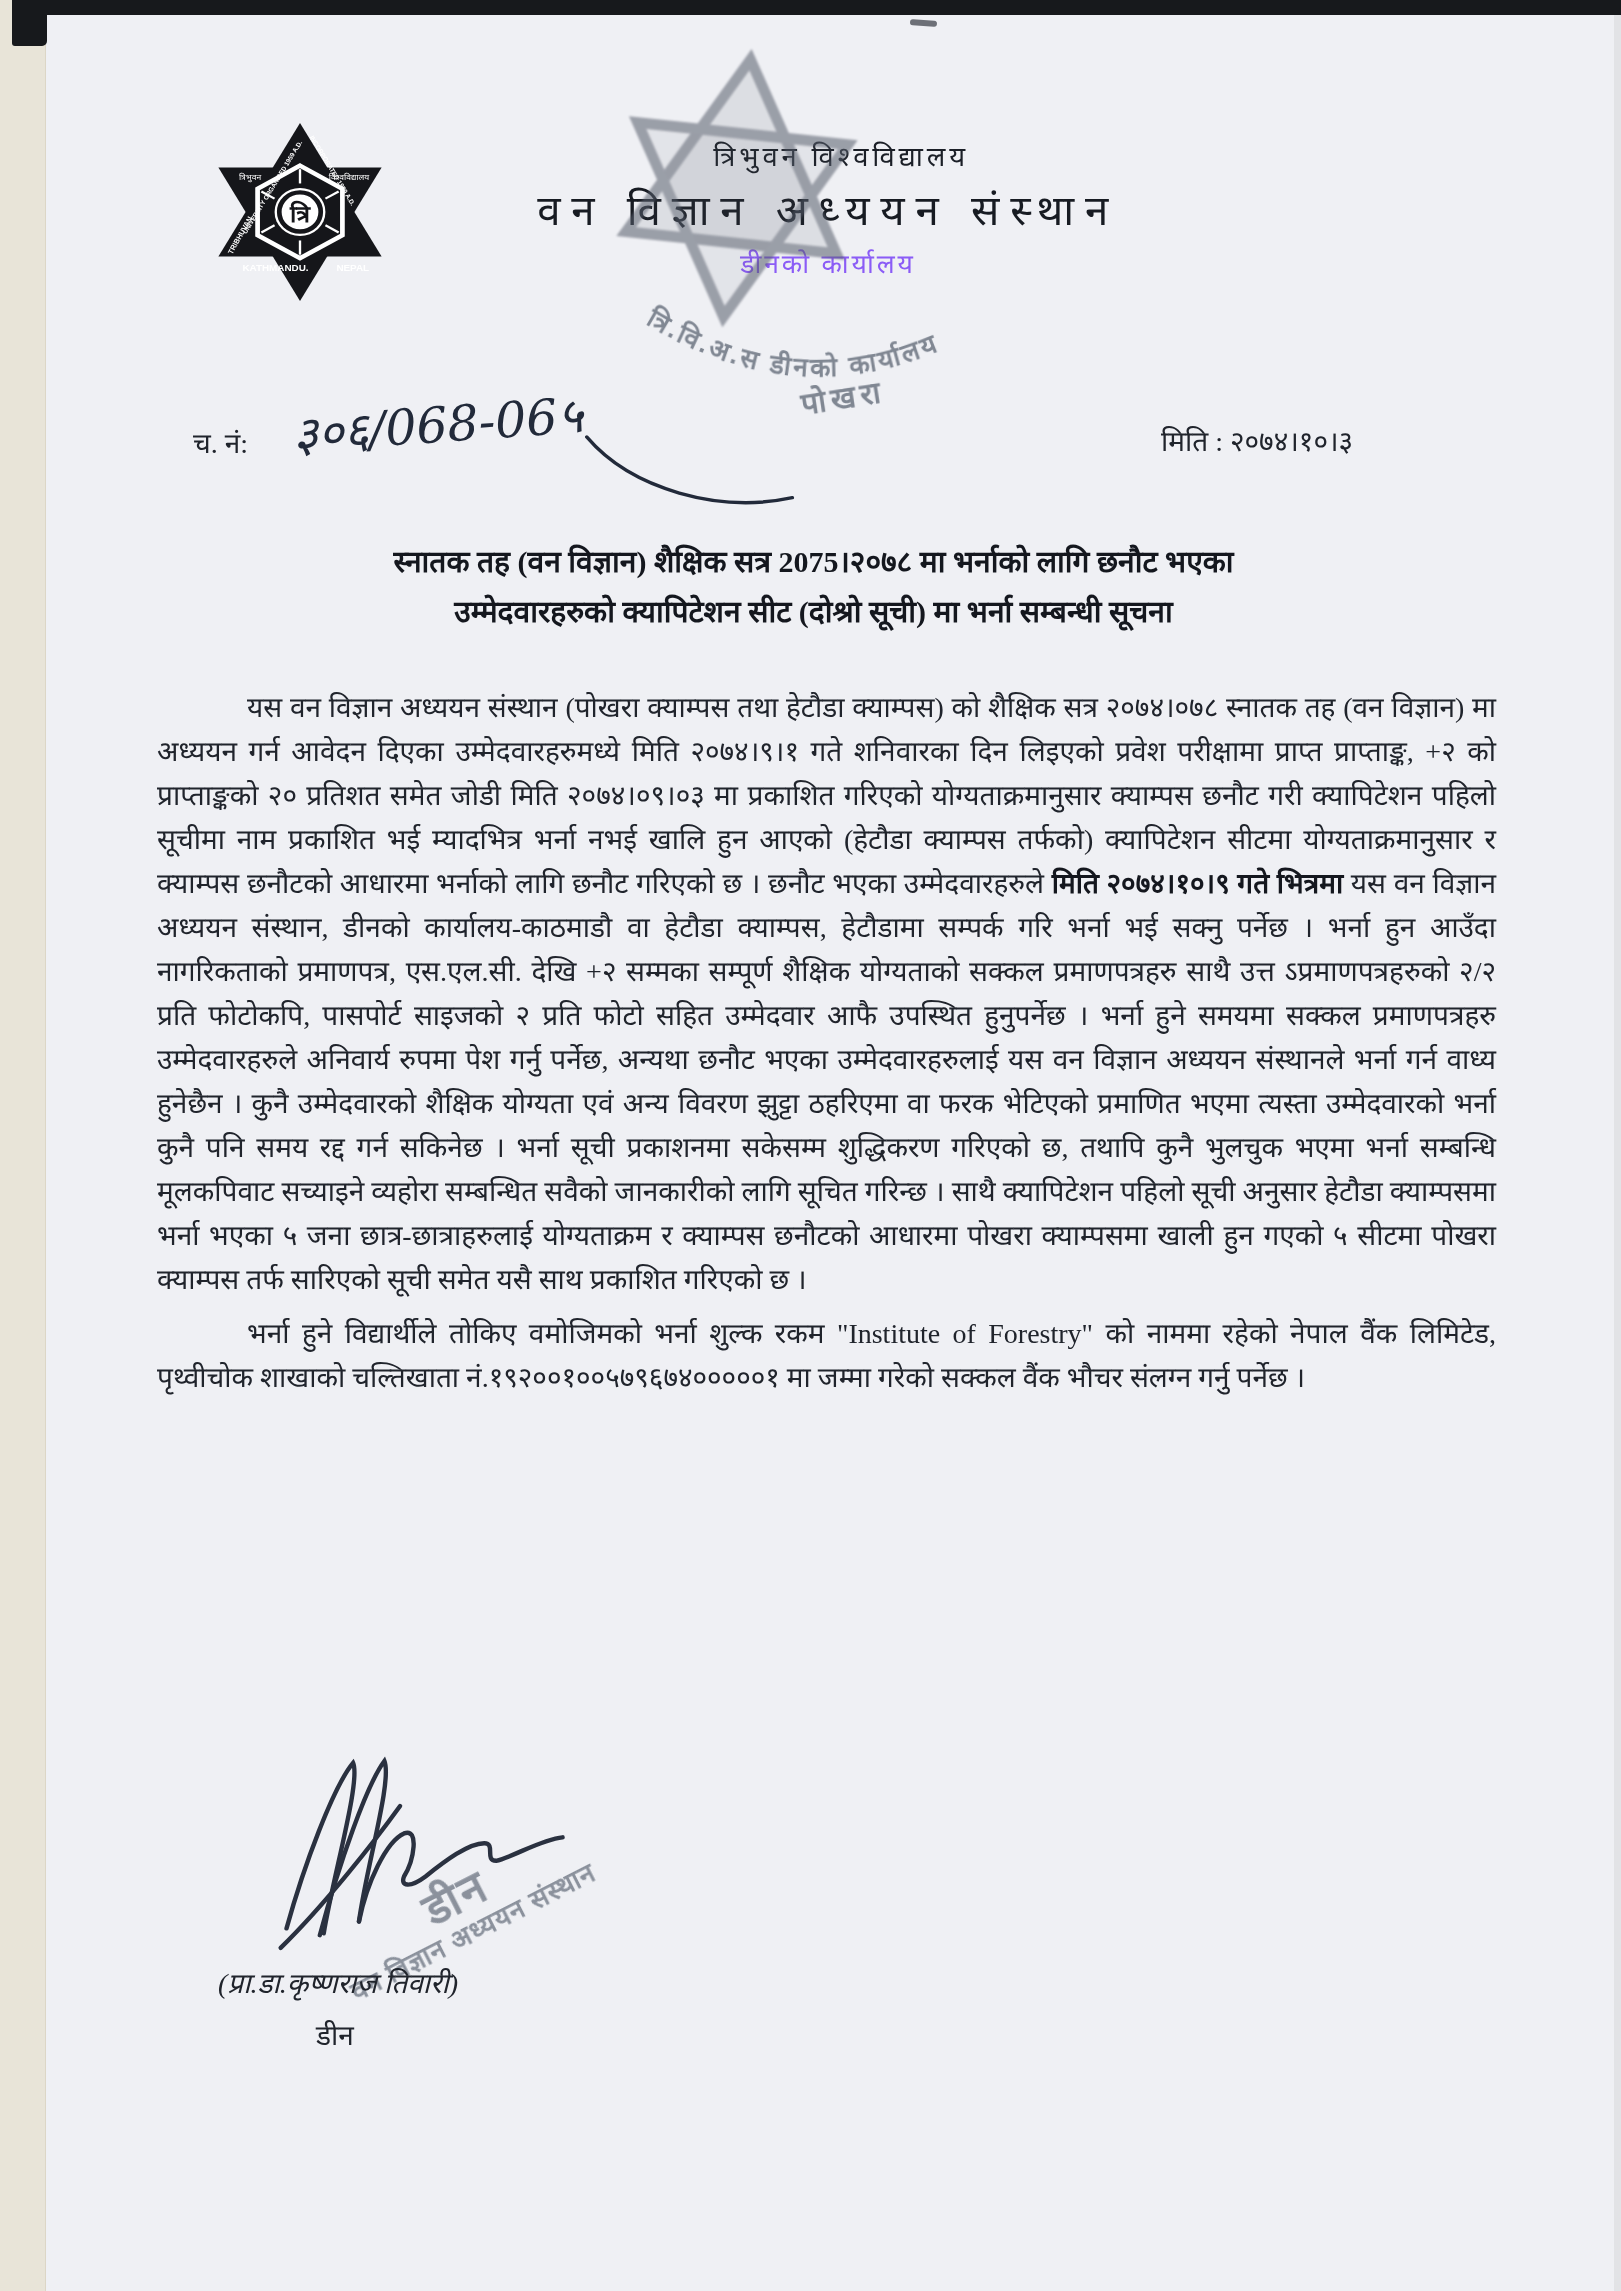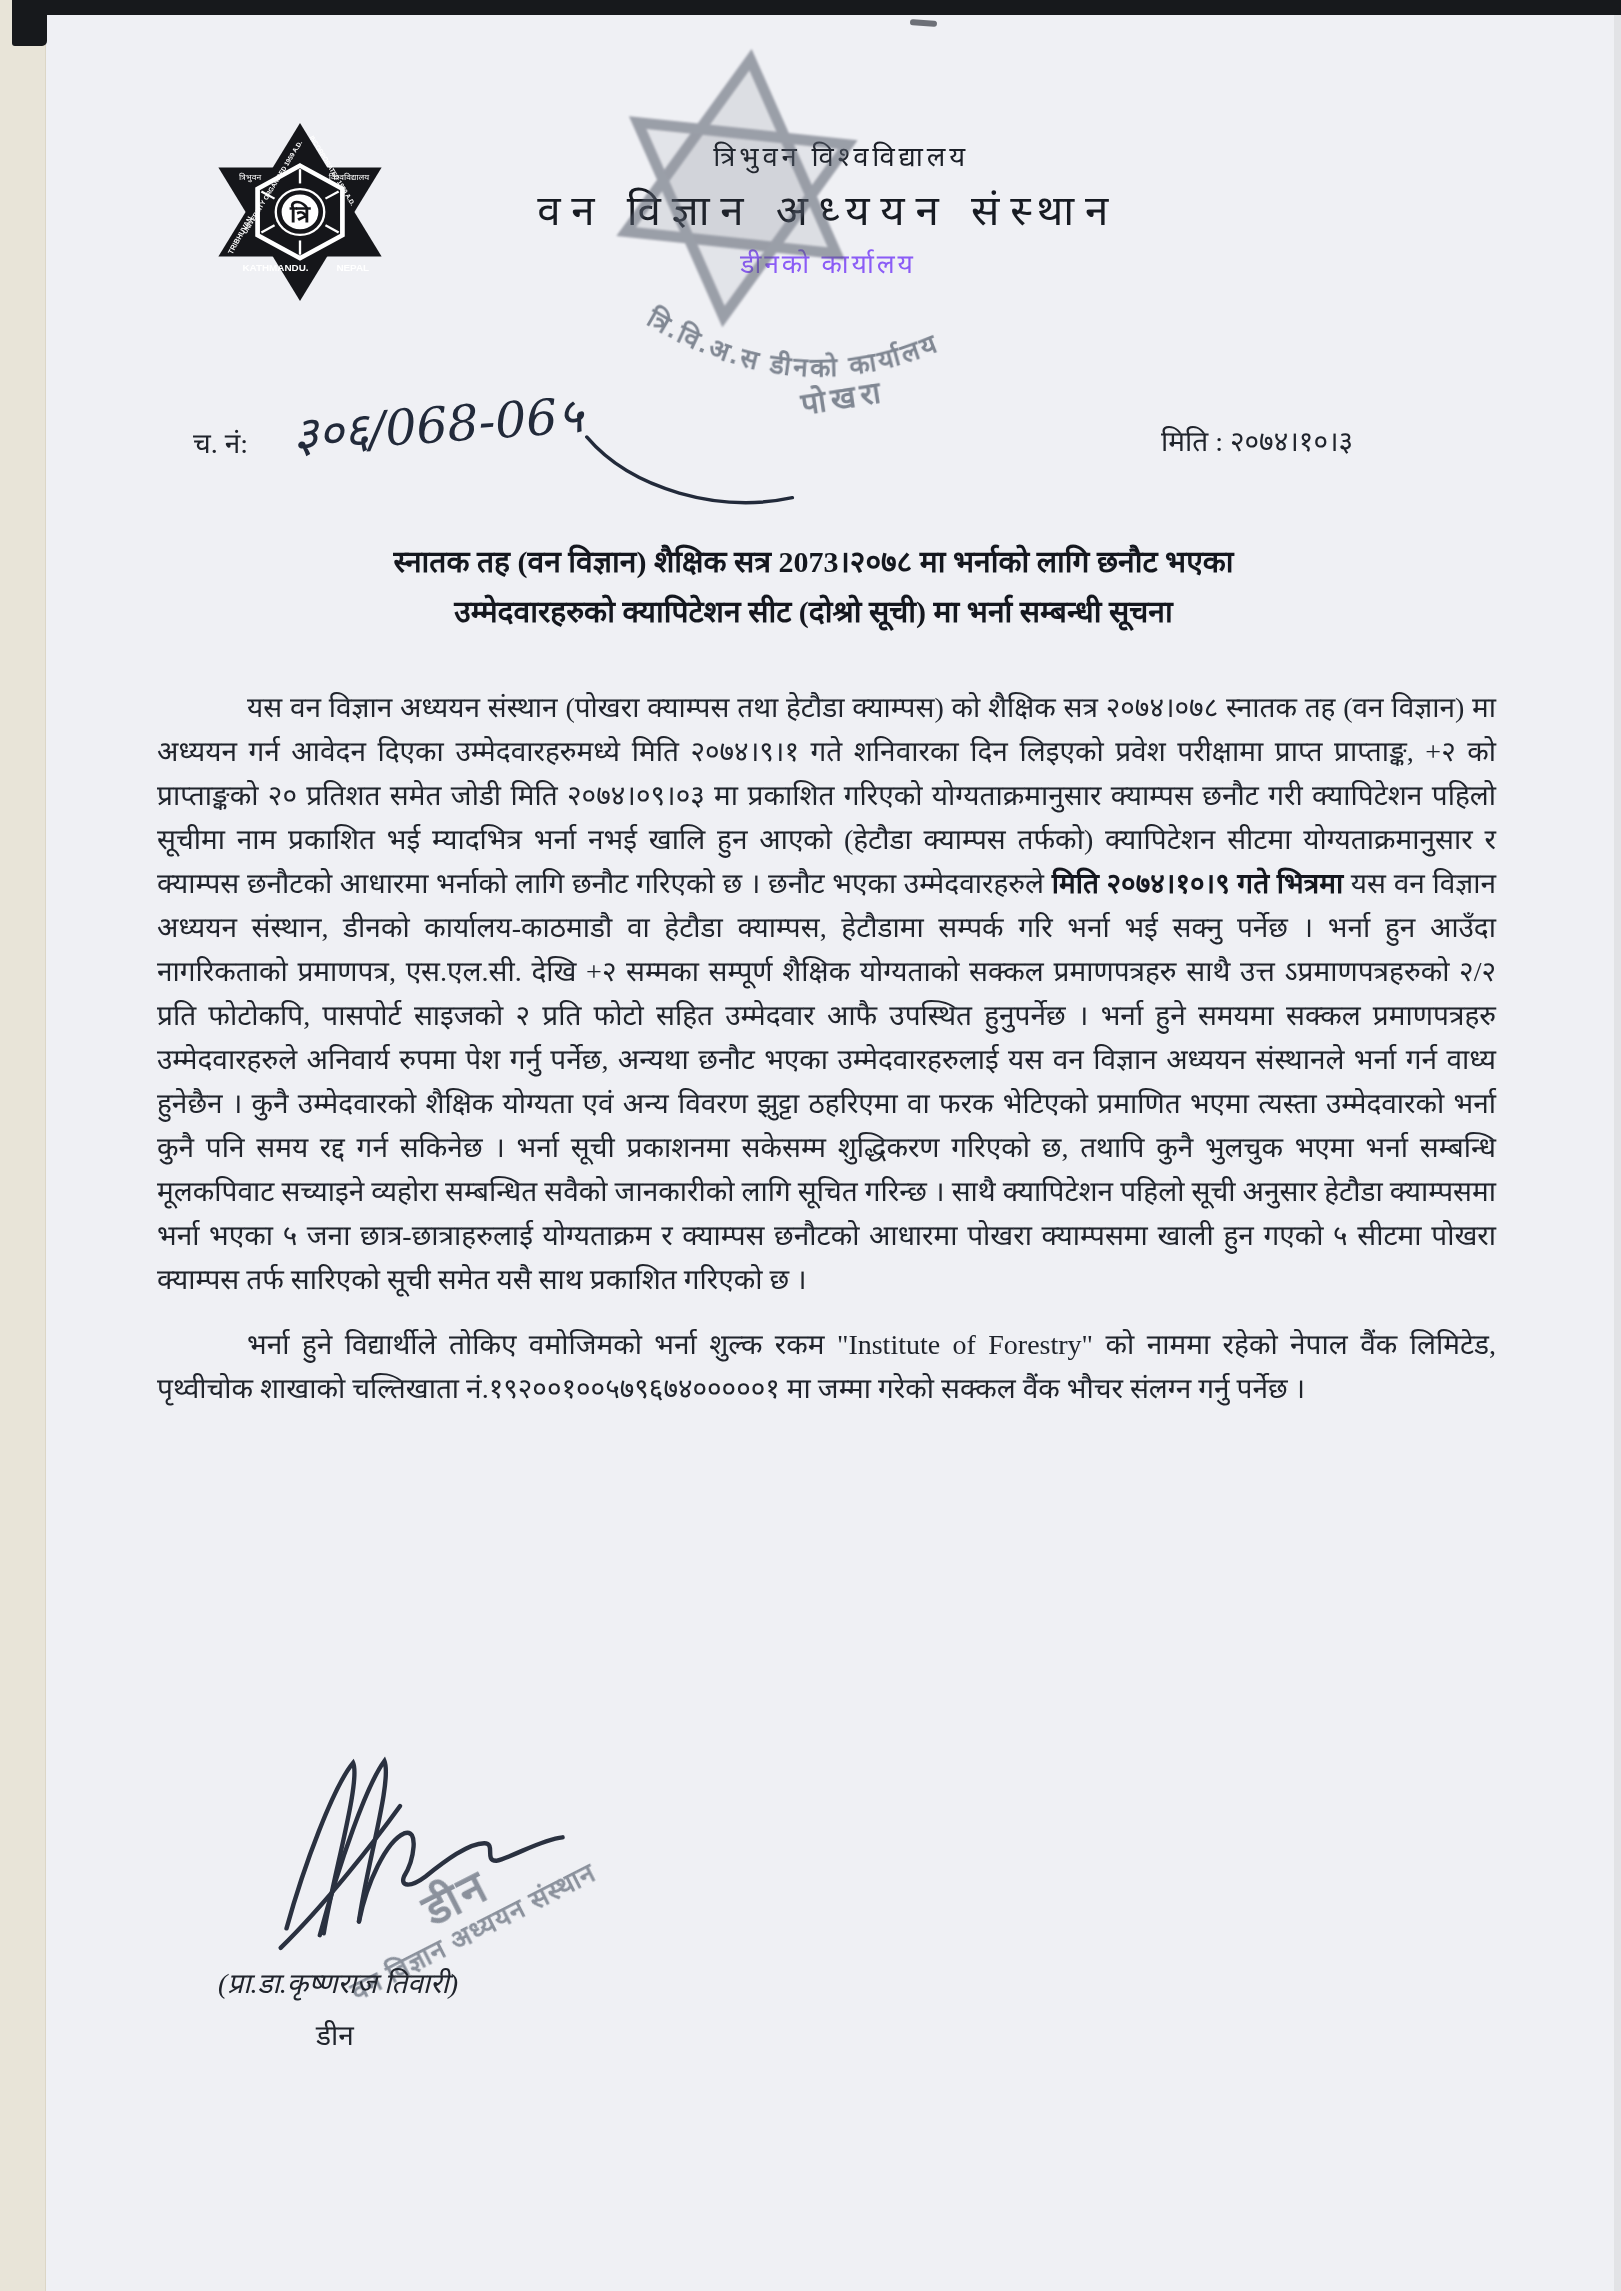--- a/index.html
+++ b/index.html
@@ -42,21 +42,21 @@
   .date-line{position:absolute;left:1161px;top:421px;font-size:28px;white-space:nowrap;}
 
   .title{position:absolute;left:98px;width:1431px;top:537px;text-align:center;
     font-weight:bold;font-size:30px;line-height:50px;color:#14171e;}
 
   .body-text{position:absolute;left:157px;top:686px;width:1339px;}
   .body-text p{
     margin:0;text-align:justify;text-indent:90px;
     font-size:28px;line-height:44px;color:#20242c;
   }
-  .body-text p.p2{margin-top:21px;}
+  .body-text p.p2{margin-top:10px;}
   .body-text b{color:#14171e;}
 
   .sig-svg{position:absolute;left:218px;top:1747px;}
   .sig-name{position:absolute;left:218px;top:1963px;font-size:28px;white-space:nowrap;font-style:italic;}
   .sig-title{position:absolute;left:316px;top:2015px;font-size:28px;}
 </style>
 </head>
 <body>
 
 <div class="page">
@@ -120,21 +120,21 @@
   <div class="ref-value"><span>३०६/068-06५</span></div>
   <svg class="ref-flourish" width="235" height="108" viewBox="0 0 240 110">
     <path d="M 14 8 C 60 62 150 86 224 70" fill="none" stroke="#222a3a" stroke-width="3.5" stroke-linecap="round"></path>
   </svg>
   <div class="date-line">
     <span>मिति :</span>
     <span>२०७४।१०।३</span>
   </div>
 
   <div class="title">
-    <div>स्नातक तह (वन विज्ञान) शैक्षिक सत्र 2073।२०७८ मा भर्नाको लागि छनौट भएका</div>
+    <div>स्नातक तह (वन विज्ञान) शैक्षिक सत्र 2075।२०७८ मा भर्नाको लागि छनौट भएका</div>
     <div>उम्मेदवारहरुको क्यापिटेशन सीट (दोश्रो सूची) मा भर्ना सम्बन्धी सूचना</div>
   </div>
 
   <div class="body-text">
     <p class="p1"><span>यस वन विज्ञान अध्ययन संस्थान (पोखरा क्याम्पस तथा हेटौडा क्याम्पस) को शैक्षिक सत्र २०७४।०७८ स्नातक तह (वन विज्ञान) मा अध्ययन गर्न आवेदन दिएका उम्मेदवारहरुमध्ये मिति २०७४।९।१ गते शनिवारका दिन लिइएको प्रवेश परीक्षामा प्राप्त प्राप्ताङ्क, +२ को प्राप्ताङ्कको २० प्रतिशत समेत जोडी मिति २०७४।०९।०३ मा प्रकाशित गरिएको योग्यताक्रमानुसार क्याम्पस छनौट गरी क्यापिटेशन पहिलो सूचीमा नाम प्रकाशित भई म्यादभित्र भर्ना नभई खालि हुन आएको (हेटौडा क्याम्पस तर्फको) क्यापिटेशन सीटमा योग्यताक्रमानुसार र क्याम्पस छनौटको आधारमा भर्नाको लागि छनौट गरिएको छ । छनौट भएका उम्मेदवारहरुले </span><b>मिति २०७४।१०।९ गते भित्रमा</b><span> यस वन विज्ञान अध्ययन संस्थान, डीनको कार्यालय-काठमाडौ वा हेटौडा क्याम्पस, हेटौडामा सम्पर्क गरि भर्ना भई सक्नु पर्नेछ । भर्ना हुन आउँदा नागरिकताको प्रमाणपत्र, एस.एल.सी. देखि +२ सम्मका सम्पूर्ण शैक्षिक योग्यताको सक्कल प्रमाणपत्रहरु साथै उत्त ऽप्रमाणपत्रहरुको २/२ प्रति फोटोकपि, पासपोर्ट साइजको २ प्रति फोटो सहित उम्मेदवार आफै उपस्थित हुनुपर्नेछ । भर्ना हुने समयमा सक्कल प्रमाणपत्रहरु उम्मेदवारहरुले अनिवार्य रुपमा पेश गर्नु पर्नेछ, अन्यथा छनौट भएका उम्मेदवारहरुलाई यस वन विज्ञान अध्ययन संस्थानले भर्ना गर्न वाध्य हुनेछैन । कुनै उम्मेदवारको शैक्षिक योग्यता एवं अन्य विवरण झुट्टा ठहरिएमा वा फरक भेटिएको प्रमाणित भएमा त्यस्ता उम्मेदवारको भर्ना कुनै पनि समय रद्द गर्न सकिनेछ । भर्ना सूची प्रकाशनमा सकेसम्म शुद्धिकरण गरिएको छ, तथापि कुनै भुलचुक भएमा भर्ना सम्बन्धि मूलकपिवाट सच्याइने व्यहोरा सम्बन्धित सवैको जानकारीको लागि सूचित गरिन्छ । साथै क्यापिटेशन पहिलो सूची अनुसार हेटौडा क्याम्पसमा भर्ना भएका ५ जना छात्र-छात्राहरुलाई योग्यताक्रम र क्याम्पस छनौटको आधारमा पोखरा क्याम्पसमा खाली हुन गएको ५ सीटमा पोखरा क्याम्पस तर्फ सारिएको सूची समेत यसै साथ प्रकाशित गरिएको छ ।</span></p>
     <p class="p2"><span>भर्ना हुने विद्यार्थीले तोकिए वमोजिमको भर्ना शुल्क रकम "Institute of Forestry" को नाममा रहेको नेपाल वैंक लिमिटेड, पृथ्वीचोक शाखाको चल्तिखाता नं.१९२००१००५७९६७४०००००१ मा जम्मा गरेको सक्कल वैंक भौचर संलग्न गर्नु पर्नेछ ।</span></p>
   </div>
 
   <svg class="sig-svg" width="372" height="211" viewBox="0 0 380 215">
     <g fill="none" stroke="#2a3140" stroke-width="4.5" stroke-linecap="round">

